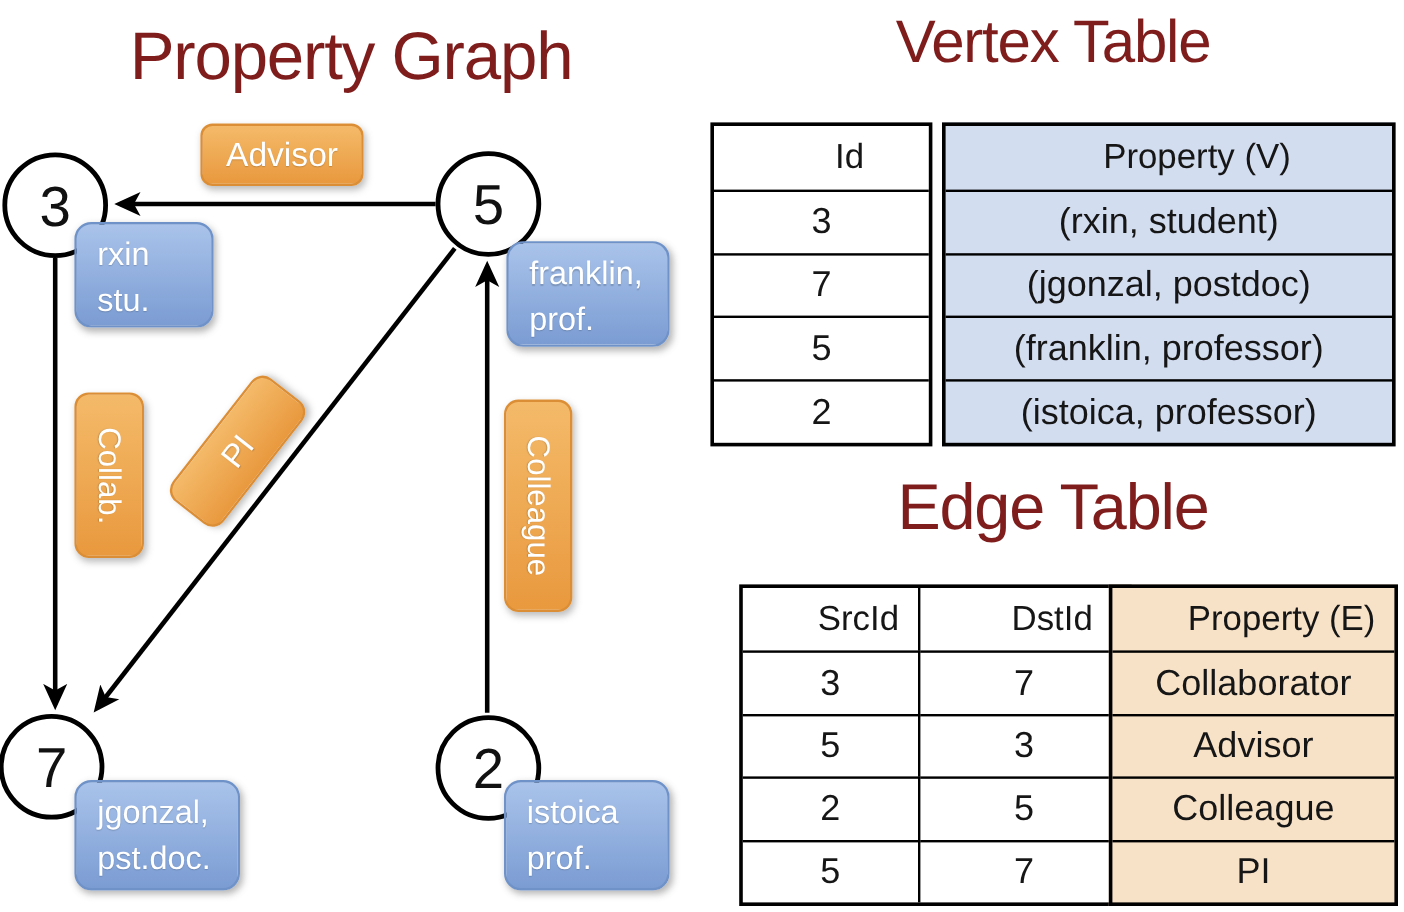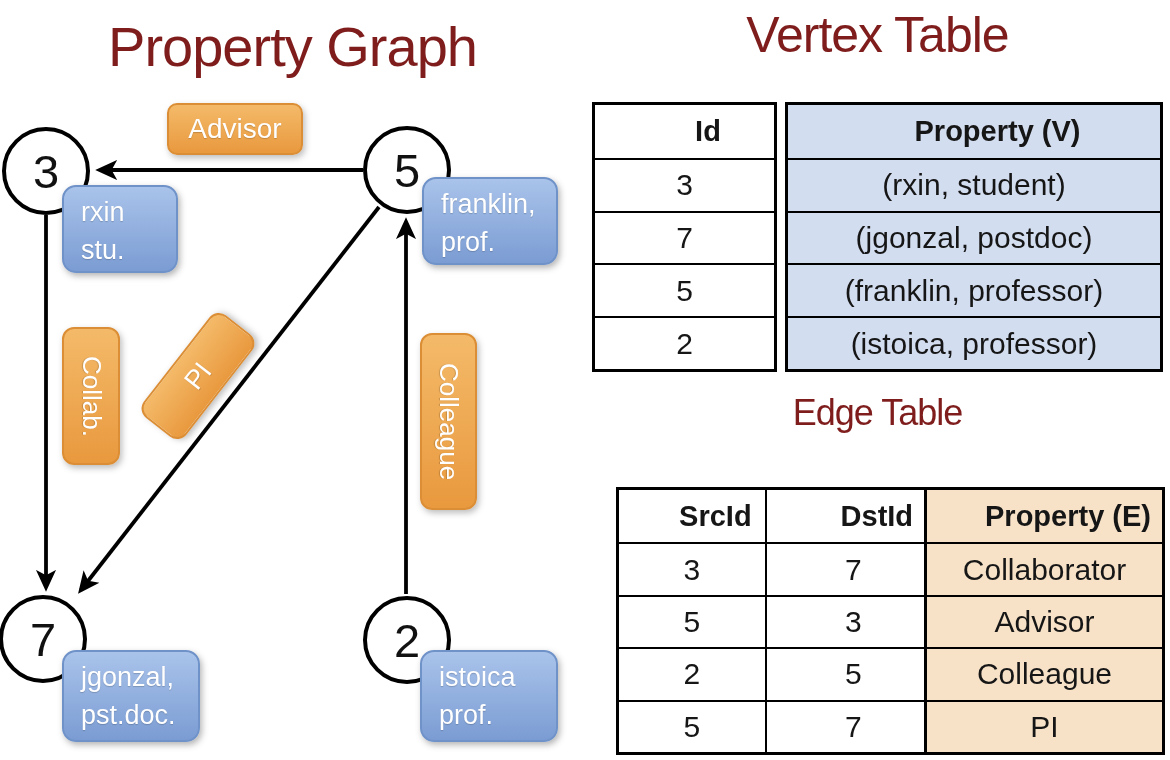--- a/index.html
+++ b/index.html
@@ -9,21 +9,21 @@
   }
   html,body{margin:0;padding:0;background:#ffffff;}
   .canvas{
     position:relative; width:1170px; height:760px; overflow:hidden; background:#fff;
     font-family:"Liberation Sans", sans-serif; color:var(--text);
   }
   
   .h-main{position:absolute; margin:0; font-weight:400; color:#7f1d1d; text-align:center; letter-spacing:-1px;}
   #graph-title{left:0; top:14px; width:585px; font-size:56px;}
   #vertex-title{left:585px; top:6px;  width:585px; font-size:50px;}
-  #edge-title  {left:585px; top:392px; width:585px; font-size:36px;}
+  #edge-title  {left:585px; top:392px; width:585px; font-size:54px;}
   
   .edges{position:absolute; left:0; top:0; pointer-events:none;}
   .node{
     position:absolute; width:88px; height:88px; box-sizing:border-box;
     border:4px solid #000; border-radius:50%; background:#fff;
     display:flex; align-items:center; justify-content:center;
     font-size:47px; color:#111; z-index:3;
   }
   #node-3{left:2px;   top:127px;}
   #node-5{left:363px; top:126px;}
@@ -31,21 +31,21 @@
   #node-2{left:363px; top:596px;}
   .vprop{
     position:absolute; box-sizing:border-box; border-radius:14px; z-index:4;
     background:linear-gradient(180deg, var(--blue-light), var(--blue-dark));
     border:2px solid var(--blue-border);
     box-shadow:2px 3px 6px rgba(90,90,90,.45);
     color:#fff; font-size:27px; line-height:38px; padding:6px 8px 0 17px;
     white-space:pre-line; text-shadow:0 1px 1px rgba(0,0,0,.18);
   }
   #vprop-3{left:62px;  top:185px; width:116px; height:88px;}
-  #vprop-5{left:422px; top:177px; width:136px; height:88px;}
+  #vprop-5{left:422px; top:201px; width:136px; height:88px;}
   #vprop-7{left:62px;  top:650px; width:138px; height:92px;}
   #vprop-2{left:420px; top:650px; width:138px; height:92px;}
   .elabel{
     position:absolute; box-sizing:border-box; z-index:2;
     background:linear-gradient(180deg, var(--orange-light), var(--orange-dark));
     border:2px solid var(--orange-border);
     box-shadow:2px 3px 6px rgba(90,90,90,.4);
     color:#fff; display:flex; align-items:center; justify-content:center;
     font-size:28px; text-shadow:0 1px 1px rgba(0,0,0,.18);
   }
@@ -56,21 +56,21 @@
   .vtext span{writing-mode:vertical-rl;}
   
   .tbox{
     position:absolute; box-sizing:border-box; border:3px solid var(--line); background:#fff;
     display:grid; grid-auto-rows:1fr; z-index:2;
   }
   .tbox > div{
     display:flex; align-items:center; justify-content:center;
     font-size:30px; color:var(--text); border-top:2px solid var(--line);
   }
-  .tbox > div.th{font-weight:700; font-size:29px;padding-left:47px;}
+  .tbox > div.th{font-weight:400; font-size:29px;padding-left:47px;}
   .tbox.single > div:first-child{border-top:none;}
   .grid2{grid-template-columns:46% 54%;}
   .grid2 > div:nth-child(-n+2){border-top:none;}
   .grid2 > div.c1{border-right:2px solid var(--line);}
   #vt-id  {left:592px; top:102px; width:185px; height:270px;}
   #vt-prop{left:785px; top:102px; width:378px; height:270px; background:var(--vertex-cell-bg);}
   #et-srcdst{left:592px; top:487px; width:327px; height:268px;margin-left:24px;}
   #et-prop  {left:924px; top:487px; width:241px; height:268px; background:var(--edge-cell-bg);}
 </style>
 </head>

